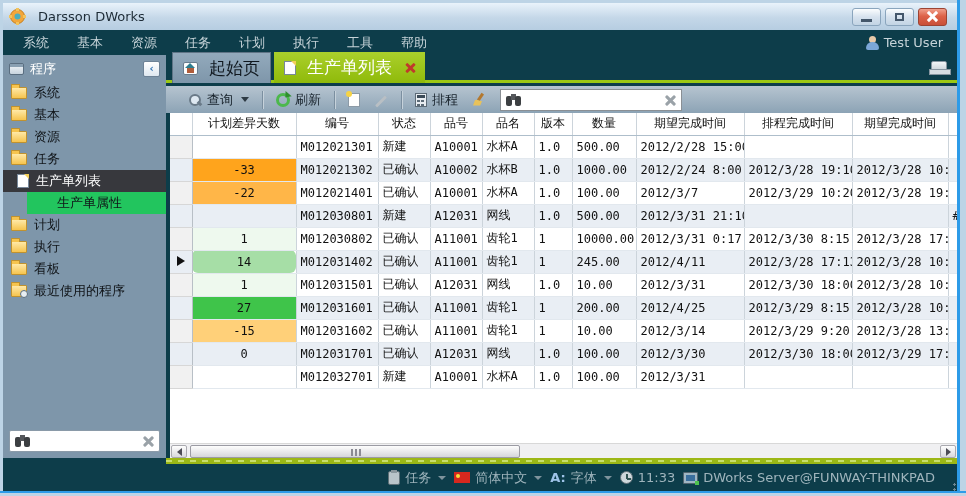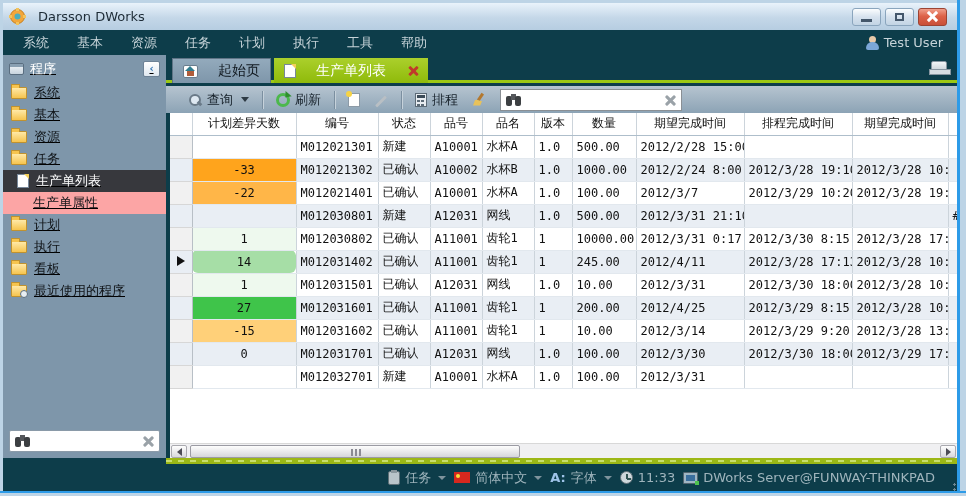--- a/index.html
+++ b/index.html
@@ -30,44 +30,44 @@
   
   .menubar { position:absolute; left:3px; top:30px; right:9px; height:25px; background:#0d3d4a;
     display:flex; align-items:center; padding-left:20px; }
   .menu-item { color:#c6d3d8; font-size:13px; margin-right:28px; cursor:default; }
   .menu-user { margin-left:auto; display:flex; align-items:center; gap:5px; color:#c6d3d8; font-size:13px; padding-right:14px; }
   .person-icon { width:13px; height:14px; position:relative; display:inline-block; }
   .person-icon:before { content:""; position:absolute; left:3px; top:0; width:7px; height:7px; border-radius:50%; background:#e8c9a8; }
   .person-icon:after { content:""; position:absolute; left:0; top:6px; width:13px; height:8px; border-radius:6px 6px 2px 2px; background:#7ba7d8; }
 
   
-  .sidebar { position:absolute; left:3px; top:55px; width:163px; height:403px; background:#7e96aa; overflow:hidden;text-decoration:underline; }
+  .sidebar { position:absolute; left:3px; top:55px; width:163px; height:403px; background:#7e96aa; overflow:hidden; }
   .side-header { height:27px; display:flex; align-items:center; padding:0 6px; color:#fff; font-size:13px; }
   .side-header .label { margin-left:6px; }
   .collapse-btn { margin-left:auto; width:17px; height:16px; background:linear-gradient(#ffffff,#dfe8f0); border:1px solid #6d8296;
     border-radius:2px; display:flex; align-items:center; justify-content:center; color:#2a6fb0; font-size:10px; font-weight:bold; }
   .side-item { height:22px; display:flex; align-items:center; padding-left:8px; font-size:13px; color:#101418; gap:7px; }
   .side-item.selected { background:#37383d; color:#fff; padding-left:14px; }
-  .side-item.sub { background:#fca5a5; padding-left:30px; }
+  .side-item.sub { background:#22c55e; padding-left:30px;margin-left:24px; }
   .prog-icon { width:15px; height:12px; background:linear-gradient(#f4f7fa,#c8d4de); border:1px solid #5a6e80; border-radius:2px; position:relative; }
   .prog-icon:before { content:""; position:absolute; left:0; top:0; right:0; height:3px; background:#8aa0b2; }
   .icon-folder { width:16px; height:12px; position:relative; background:linear-gradient(#ffe9a8,#f6c44e); border:1px solid #c0922f; border-radius:1px; flex:0 0 auto; }
   .icon-folder:before { content:""; position:absolute; left:-1px; top:-4px; width:7px; height:3px; background:#f6c44e; border:1px solid #c0922f; border-bottom:none; border-radius:1px 1px 0 0; }
   .icon-clock-mini { position:absolute; right:-2px; bottom:-2px; width:8px; height:8px; border-radius:50%; background:#e8eef2; border:1px solid #5a6e80; }
   .icon-doc { width:12px; height:14px; background:#fff; border:1px solid #7a8globals896; border:1px solid #78889a; position:relative; flex:0 0 auto; }
   .icon-doc:before { content:""; position:absolute; right:-1px; top:-1px; border-style:solid; border-width:0 5px 5px 0; border-color:transparent #f3cf5a transparent transparent; }
   .side-search { position:absolute; left:6px; bottom:6px; width:151px; height:22px; background:#fff; border:1px solid #8a9aa8; border-radius:2px;
     display:flex; align-items:center; padding:0 5px; }
   .side-search input { flex:1; border:none; outline:none; font-size:12px; min-width:0; background:transparent; }
 
   
   .content { position:absolute; left:166px; top:55px; right:9px; height:403px; background:#0d3d4a; }
   .tabstrip { position:absolute; left:0; top:0; right:0; height:28px; background:#0d3d4a; display:flex; align-items:flex-end; padding-left:6px; }
   .tabstrip .greenline { position:absolute; left:0; bottom:0; width:100%; height:3px; background:#9cc813; }
-  .tab { height:25px; display:flex; align-items:center; gap:20px; padding:0 10px; font-size:14px; position:relative; z-index:2; }
+  .tab { height:31px; display:flex; align-items:center; gap:11px; padding:0 10px; font-size:17px; position:relative; z-index:2; }
   .tab.inactive { background:linear-gradient(#93aabc,#7e96aa); color:#10181f; border:1px solid #5f7486; border-bottom:none; }
   .tab.active { background:linear-gradient(#abd02c,#8fba0a); color:#fff; margin-left:3px; }
   .tab-home-icon { width:15px; height:13px; background:#fdfdfd; border:1px solid #6a7d8e; border-radius:2px; position:relative; }
   .tab-home-icon:before { content:""; position:absolute; left:3px; top:5px; width:7px; height:5px; background:#b05c3a; }
   .tab-home-icon:after { content:""; position:absolute; left:1px; top:0px; border-style:solid; border-width:0 5.5px 5px 5.5px; border-color:transparent transparent #2e7d8f transparent; }
   .tab-close { width:10px; height:10px; position:relative; margin-left:2px; }
   .tab-close:before,.tab-close:after { content:""; position:absolute; left:4px; top:-1px; width:3px; height:12px; background:#c03a2b; border-radius:1px; }
   .tab-close:before { transform:rotate(45deg);} .tab-close:after { transform:rotate(-45deg);}
   .tabstrip-right-icon { position:absolute; right:10px; top:6px; width:16px; height:12px; background:linear-gradient(#f2f5f7,#c2ccd3); border:1px solid #8795a0; border-radius:2px 2px 0 0; }
   .tabstrip-right-icon:before { content:""; position:absolute; left:-3px; bottom:-3px; width:20px; height:4px; background:#d7dee3; border:1px solid #8795a0; }

